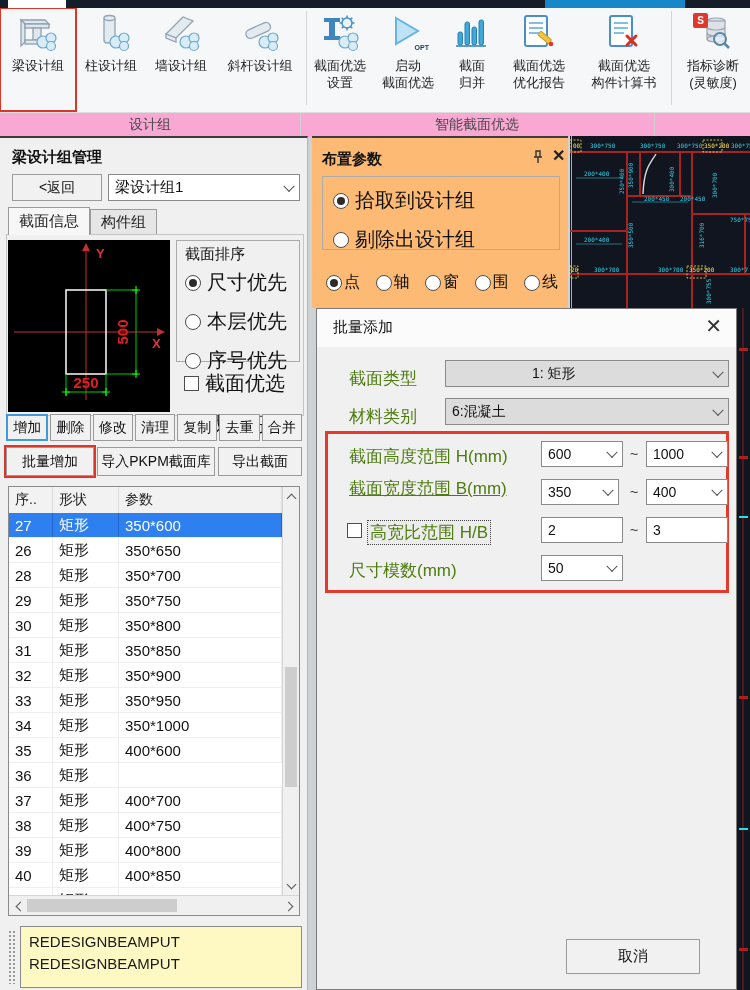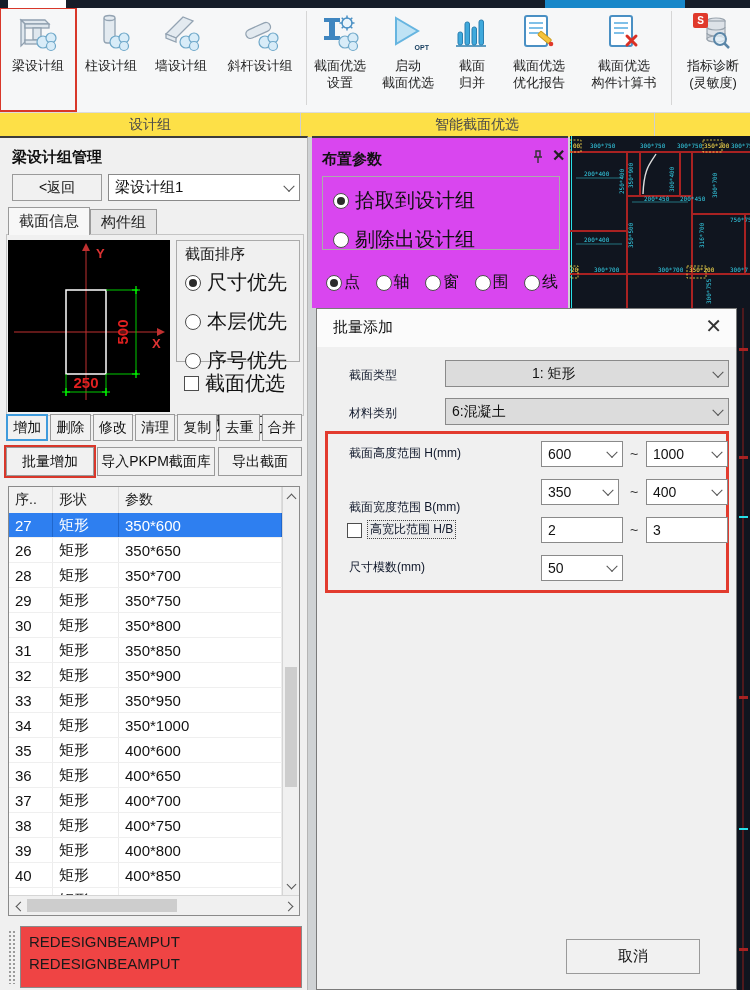--- a/index.html
+++ b/index.html
@@ -15,21 +15,21 @@
   
   #ribbon{left:0;top:8px;width:750px;height:104px;background:#f6f7f8;display:flex;align-items:flex-start;overflow:hidden;}
   .ritem{height:100px;display:flex;flex-direction:column;align-items:center;padding-top:3px;flex:none;cursor:default;}
   .ritem .icon{width:44px;height:46px;display:flex;align-items:center;justify-content:center;position:relative;}
   .rlab{font-size:13px;line-height:17px;color:#222;white-space:nowrap;text-align:center;}
   .ritem.hl{outline:2px solid #d8372a;outline-offset:-1px;}
   .rsep{width:1px;height:94px;background:#d6d6d6;margin:3px 2px 0;flex:none;}
   .badge-opt{position:absolute;right:1px;bottom:6px;font-size:7px;font-weight:bold;color:#123a5c;}
   .badge-s{position:absolute;left:2px;top:2px;width:15px;height:15px;background:#e0392b;color:#fff;
            font-size:10px;font-weight:bold;display:flex;align-items:center;justify-content:center;border-radius:2px;}
-  #groupband{left:0;top:112px;width:750px;height:24px;background:#fde047;border-top:1px solid #dcdcdc;}
+  #groupband{left:0;top:112px;width:750px;height:24px;background:#f9a8d4;border-top:1px solid #dcdcdc;}
   .bandlab{position:absolute;top:3px;font-size:14px;color:#4a4a4a;text-align:center;}
   #bandlab-1{left:0;width:300px;}
   #bandlab-2{left:300px;width:354px;}
   .banddiv{position:absolute;top:0;width:1px;height:24px;background:#cfcfcf;}
 
   
   .wbtn{background:#f1f1f1;border:1px solid #9a9a9a;font-size:14px;display:flex;align-items:center;
         justify-content:center;color:#111;box-sizing:border-box;cursor:default;}
   .combo{background:#fff;border:1px solid #8a8a8a;font-size:14px;display:flex;align-items:center;
          padding:0 20px 0 6px;position:relative;box-sizing:border-box;white-space:pre;}
@@ -80,45 +80,45 @@
   #vscroll{position:absolute;right:0;top:0;width:17px;height:408px;background:#f0f0f0;border-left:1px solid #d5d5d5;box-sizing:border-box;}
   #hscroll{position:absolute;left:0;bottom:0;width:290px;height:20px;background:#f0f0f0;border-top:1px solid #d5d5d5;box-sizing:border-box;}
   .sarrow{position:absolute;width:10px;height:10px;}
   .sarrow i{position:absolute;left:2px;top:2px;width:6px;height:6px;border-right:1.6px solid #555;border-bottom:1.6px solid #555;}
   .thumbv{position:absolute;left:2px;width:12px;background:#cdcdcd;}
   .thumbh{position:absolute;top:3px;height:13px;background:#cdcdcd;}
 
   
   #log-splitter{left:8px;top:792px;width:9px;height:54px;
       background-image:radial-gradient(#9a9a9a 1px,transparent 1.2px);background-size:4px 4px;}
-  #logbox{left:20px;top:788px;width:282px;height:62px;background:#ef4444;border:1px solid #8a8a8a;
+  #logbox{left:20px;top:788px;width:282px;height:62px;background:#fef9c3;border:1px solid #8a8a8a;
           box-sizing:border-box;padding:4px 8px;font-size:15px;line-height:22px;color:#1a1a1a;}
 
   
-  #layoutpanel{left:312px;top:136px;width:256px;height:172px;background:#d946ef;border-top:2px solid #3c3c3c;box-sizing:border-box;}
+  #layoutpanel{left:312px;top:136px;width:256px;height:172px;background:#fdba74;border-top:2px solid #3c3c3c;box-sizing:border-box;}
   #pp-title{left:10px;top:12px;font-size:15px;font-weight:bold;}
   #pp-pin{left:218px;top:11px;width:16px;height:16px;}
   #pp-close{left:240px;top:8px;font-size:16px;font-weight:bold;color:#222;}
   #pp-groupbox{left:10px;top:38px;width:238px;height:74px;border:1px solid #ababab;box-sizing:border-box;}
   #pp-picks{position:absolute;left:10px;top:10px;display:flex;flex-direction:column;gap:12px;}
   #pp-modes{left:14px;top:134px;width:232px;display:flex;justify-content:space-between;}
   #pp-modes .rad{gap:2px;font-size:16px;}
 
   
   #cadtop{left:570px;top:136px;width:180px;height:172px;}
   #cadstrip{left:737px;top:308px;width:13px;height:682px;}
   .cadtext{font-size:6px;font-family:"DejaVu Sans Mono",monospace;}
   .cadc{fill:#35d0e8;} .cady{fill:#ffe14d;}
 
   
   #dialog{left:316px;top:308px;width:421px;height:682px;background:#f0f0f0;border:1px solid #7a7a7a;box-sizing:border-box;}
   #dlg-titlebar{position:absolute;left:0;top:0;width:100%;height:38px;background:#fbfbfb;}
   #dlg-title{position:absolute;left:16px;top:9px;font-size:15px;}
   #dlg-close{position:absolute;right:14px;top:5px;font-size:20px;color:#333;}
-  .dlg-label{position:absolute;font-size:12px;color:#0f172a;}
+  .dlg-label{position:absolute;font-size:17px;color:#4d7c0f;}
   .dlg-combo{position:absolute;height:27px;}
   #dlg-redbox{position:absolute;left:8px;top:122px;width:404px;height:162px;border:3px solid #e23b2e;box-sizing:border-box;}
   .tilde{position:absolute;font-size:14px;color:#333;}
   .dotted-label{border:1px dotted #444;padding:0 2px;background:#ececec;}
   #dlg-btn-gen{position:absolute;left:47px;top:630px;width:134px;height:35px;font-size:15px;}
   #dlg-btn-cancel{position:absolute;left:249px;top:630px;width:134px;height:35px;font-size:15px;}
 </style>
 </head>
 <body>
 
@@ -439,21 +439,20 @@
           <div class="td c3">350*1000</div>
         </div>
         <div class="trow">
           <div class="td c1">35</div>
           <div class="td c2">矩形</div>
           <div class="td c3">400*600</div>
         </div>
         <div class="trow">
           <div class="td c1">36</div>
           <div class="td c2">矩形</div>
-          <div class="td c3">400*650</div>
         </div>
         <div class="trow">
           <div class="td c1">37</div>
           <div class="td c2">矩形</div>
           <div class="td c3">400*700</div>
         </div>
         <div class="trow">
           <div class="td c1">38</div>
           <div class="td c2">矩形</div>
           <div class="td c3">400*750</div>
@@ -625,21 +624,21 @@
     <span>6:混凝土</span>
     <span class="chev"></span>
   </div>
 
   <div id="dlg-redbox"></div>
   <div id="dlg-rows">
       <div class="dlg-label" style="left: 32px; top: 136px;">截面高度范围 H(mm)</div>
       <div class="dlg-combo combo" style="left: 224px; top: 132px; width: 82px; height: 26px;"><span>600</span><span class="chev"></span></div>
       <span class="tilde" style="left: 313px; top: 137px;">~</span>
       <div class="dlg-combo combo" style="left: 329px; top: 132px; width: 82px; height: 26px;"><span>1000</span><span class="chev"></span></div>
-      <div class="dlg-label" style="left: 32px; top: 190px;">截面宽度范围 B(mm)</div>
+      <div class="dlg-label" style="left: 32px; top: 168px; text-decoration: underline;">截面宽度范围 B(mm)</div>
       <div class="dlg-combo combo" style="left: 224px; top: 170px; width: 78px; height: 26px;"><span>350</span><span class="chev"></span></div>
       <span class="tilde" style="left: 313px; top: 175px;">~</span>
       <div class="dlg-combo combo" style="left: 329px; top: 170px; width: 82px; height: 26px;"><span>400</span><span class="chev"></span></div>
       <span class="cb" style="position: absolute; left: 30px; top: 214px;"></span>
       <div class="dlg-label dotted-label" style="left: 50px; top: 211px;">高宽比范围 H/B</div>
       <div class="dlg-combo combo" style="left: 224px; top: 208px; width: 82px; height: 26px;"><span>2</span></div>
       <span class="tilde" style="left: 313px; top: 213px;">~</span>
       <div class="dlg-combo combo" style="left: 329px; top: 208px; width: 82px; height: 26px;"><span>3</span></div>
       <div class="dlg-label" style="left: 32px; top: 250px;">尺寸模数(mm)</div>
       <div class="dlg-combo combo" style="left: 224px; top: 246px; width: 82px; height: 26px;"><span>50</span><span class="chev"></span></div>

